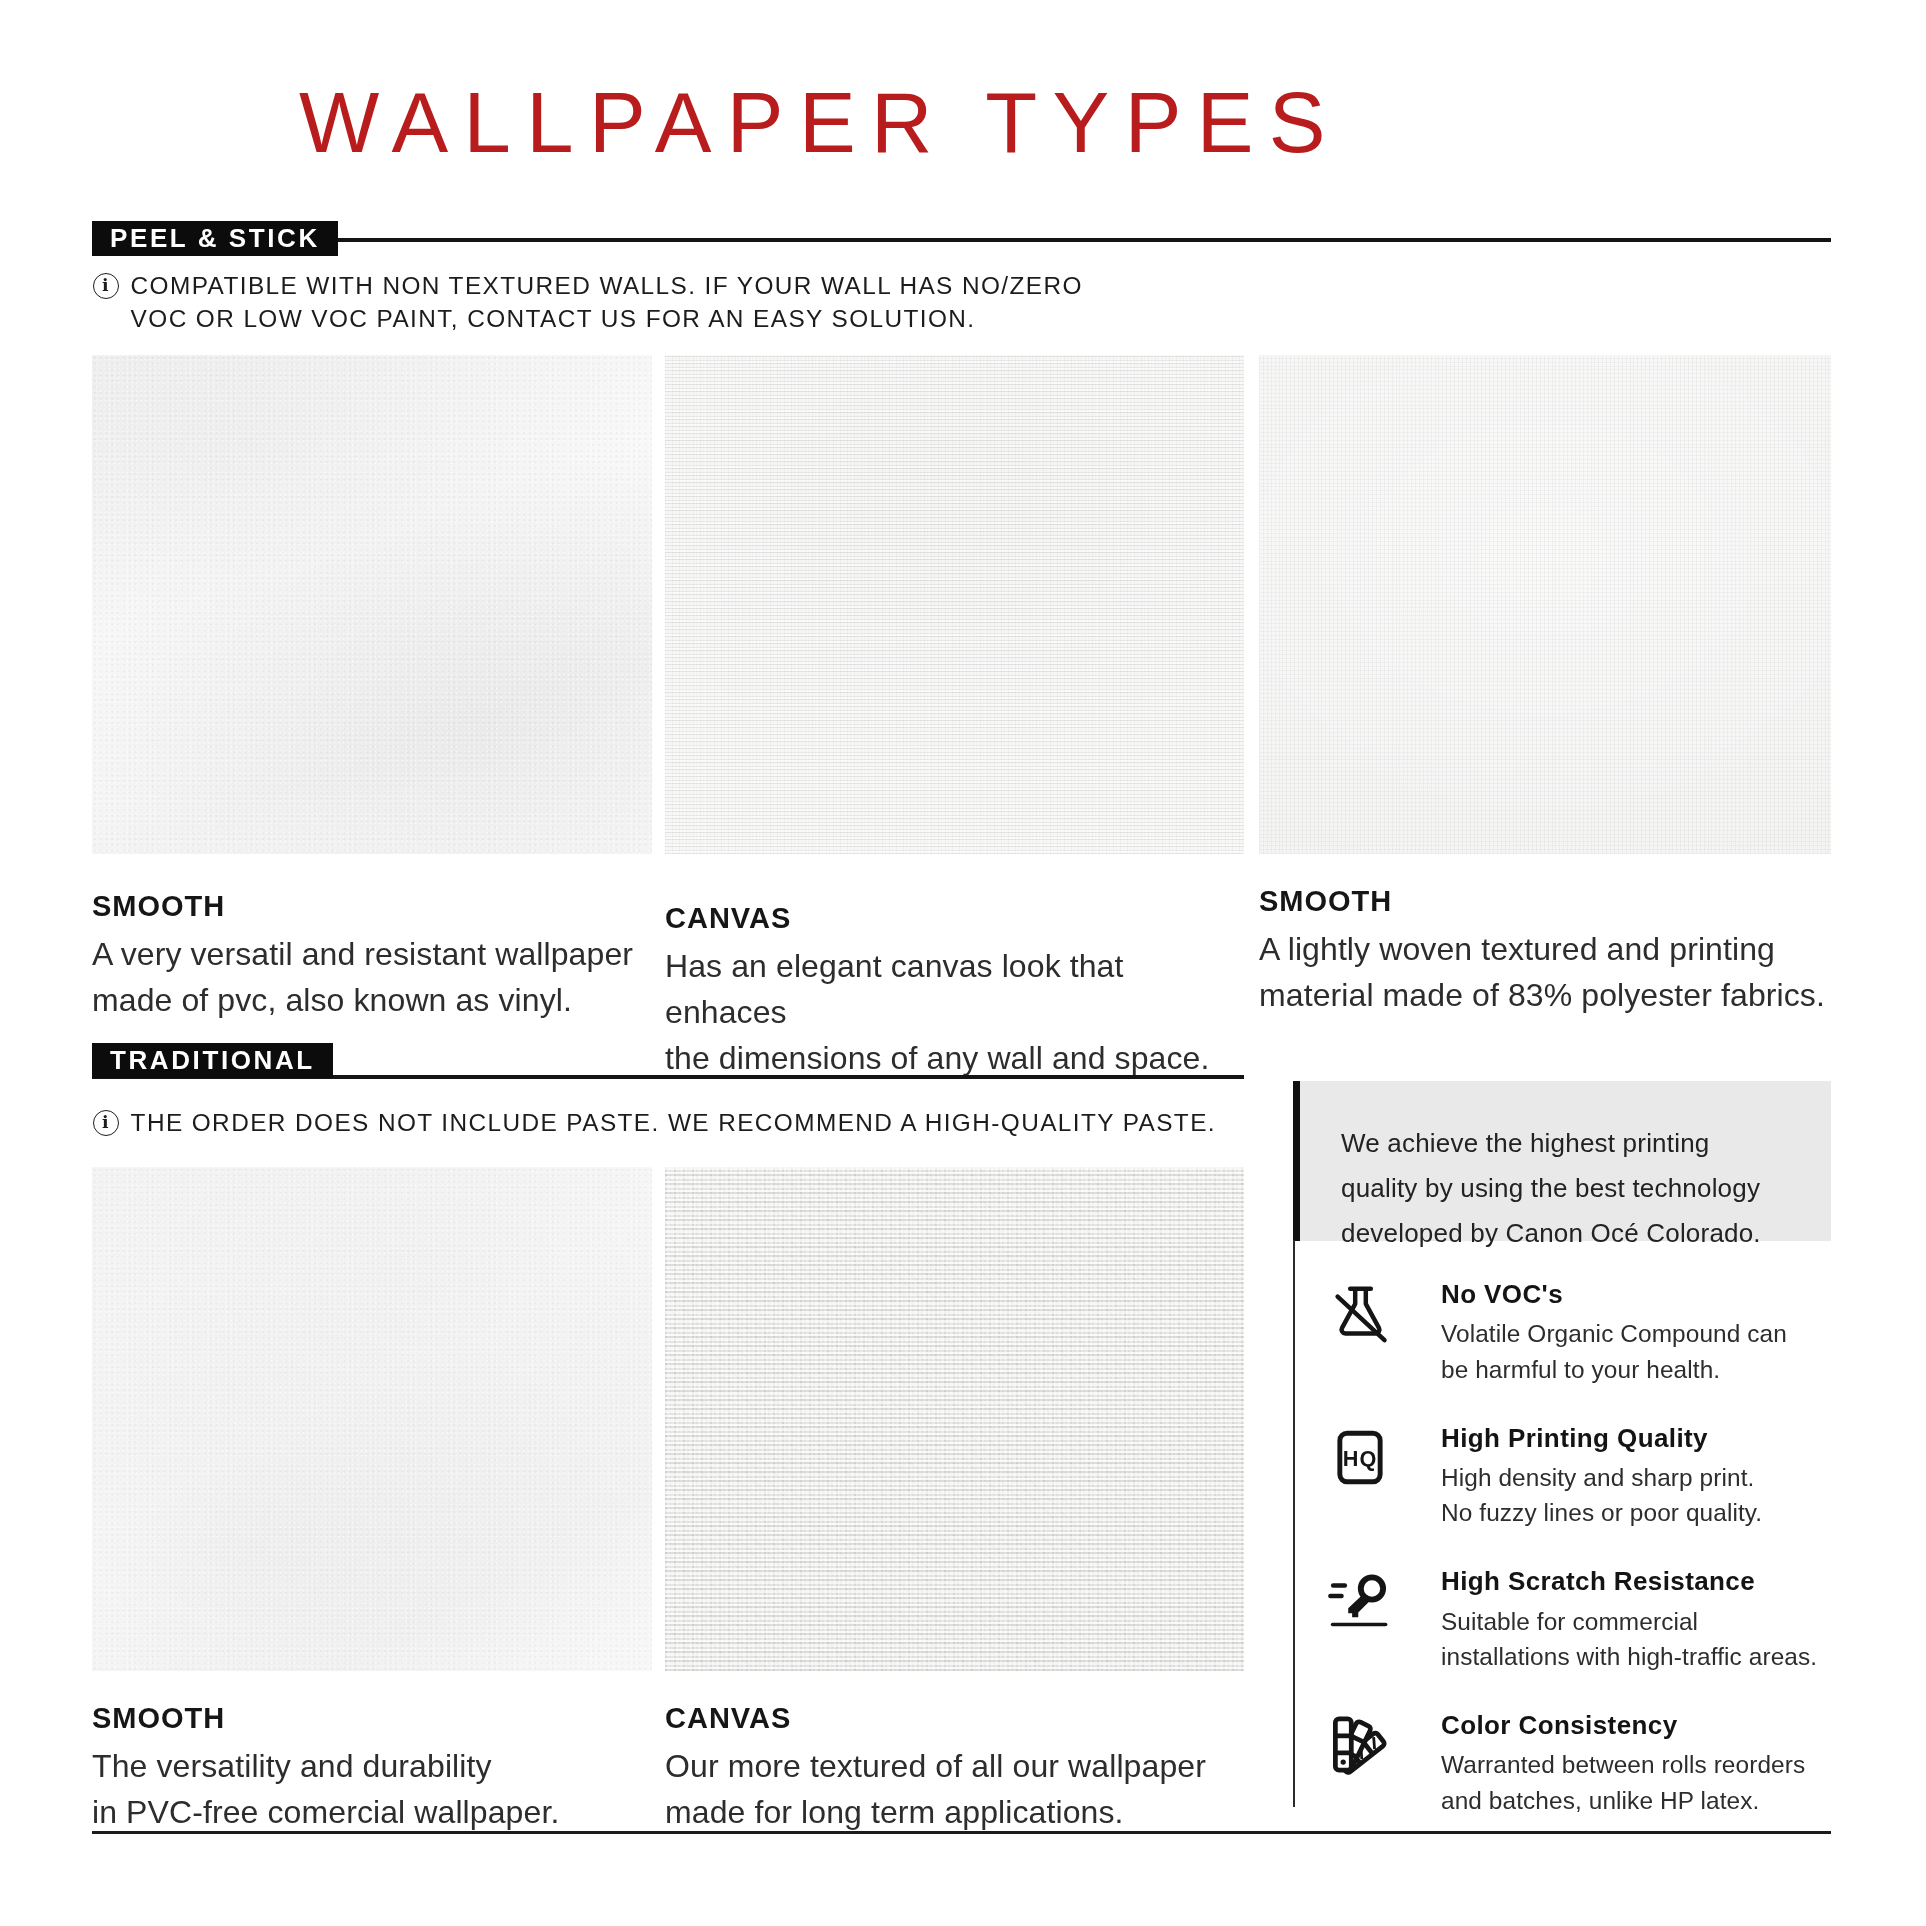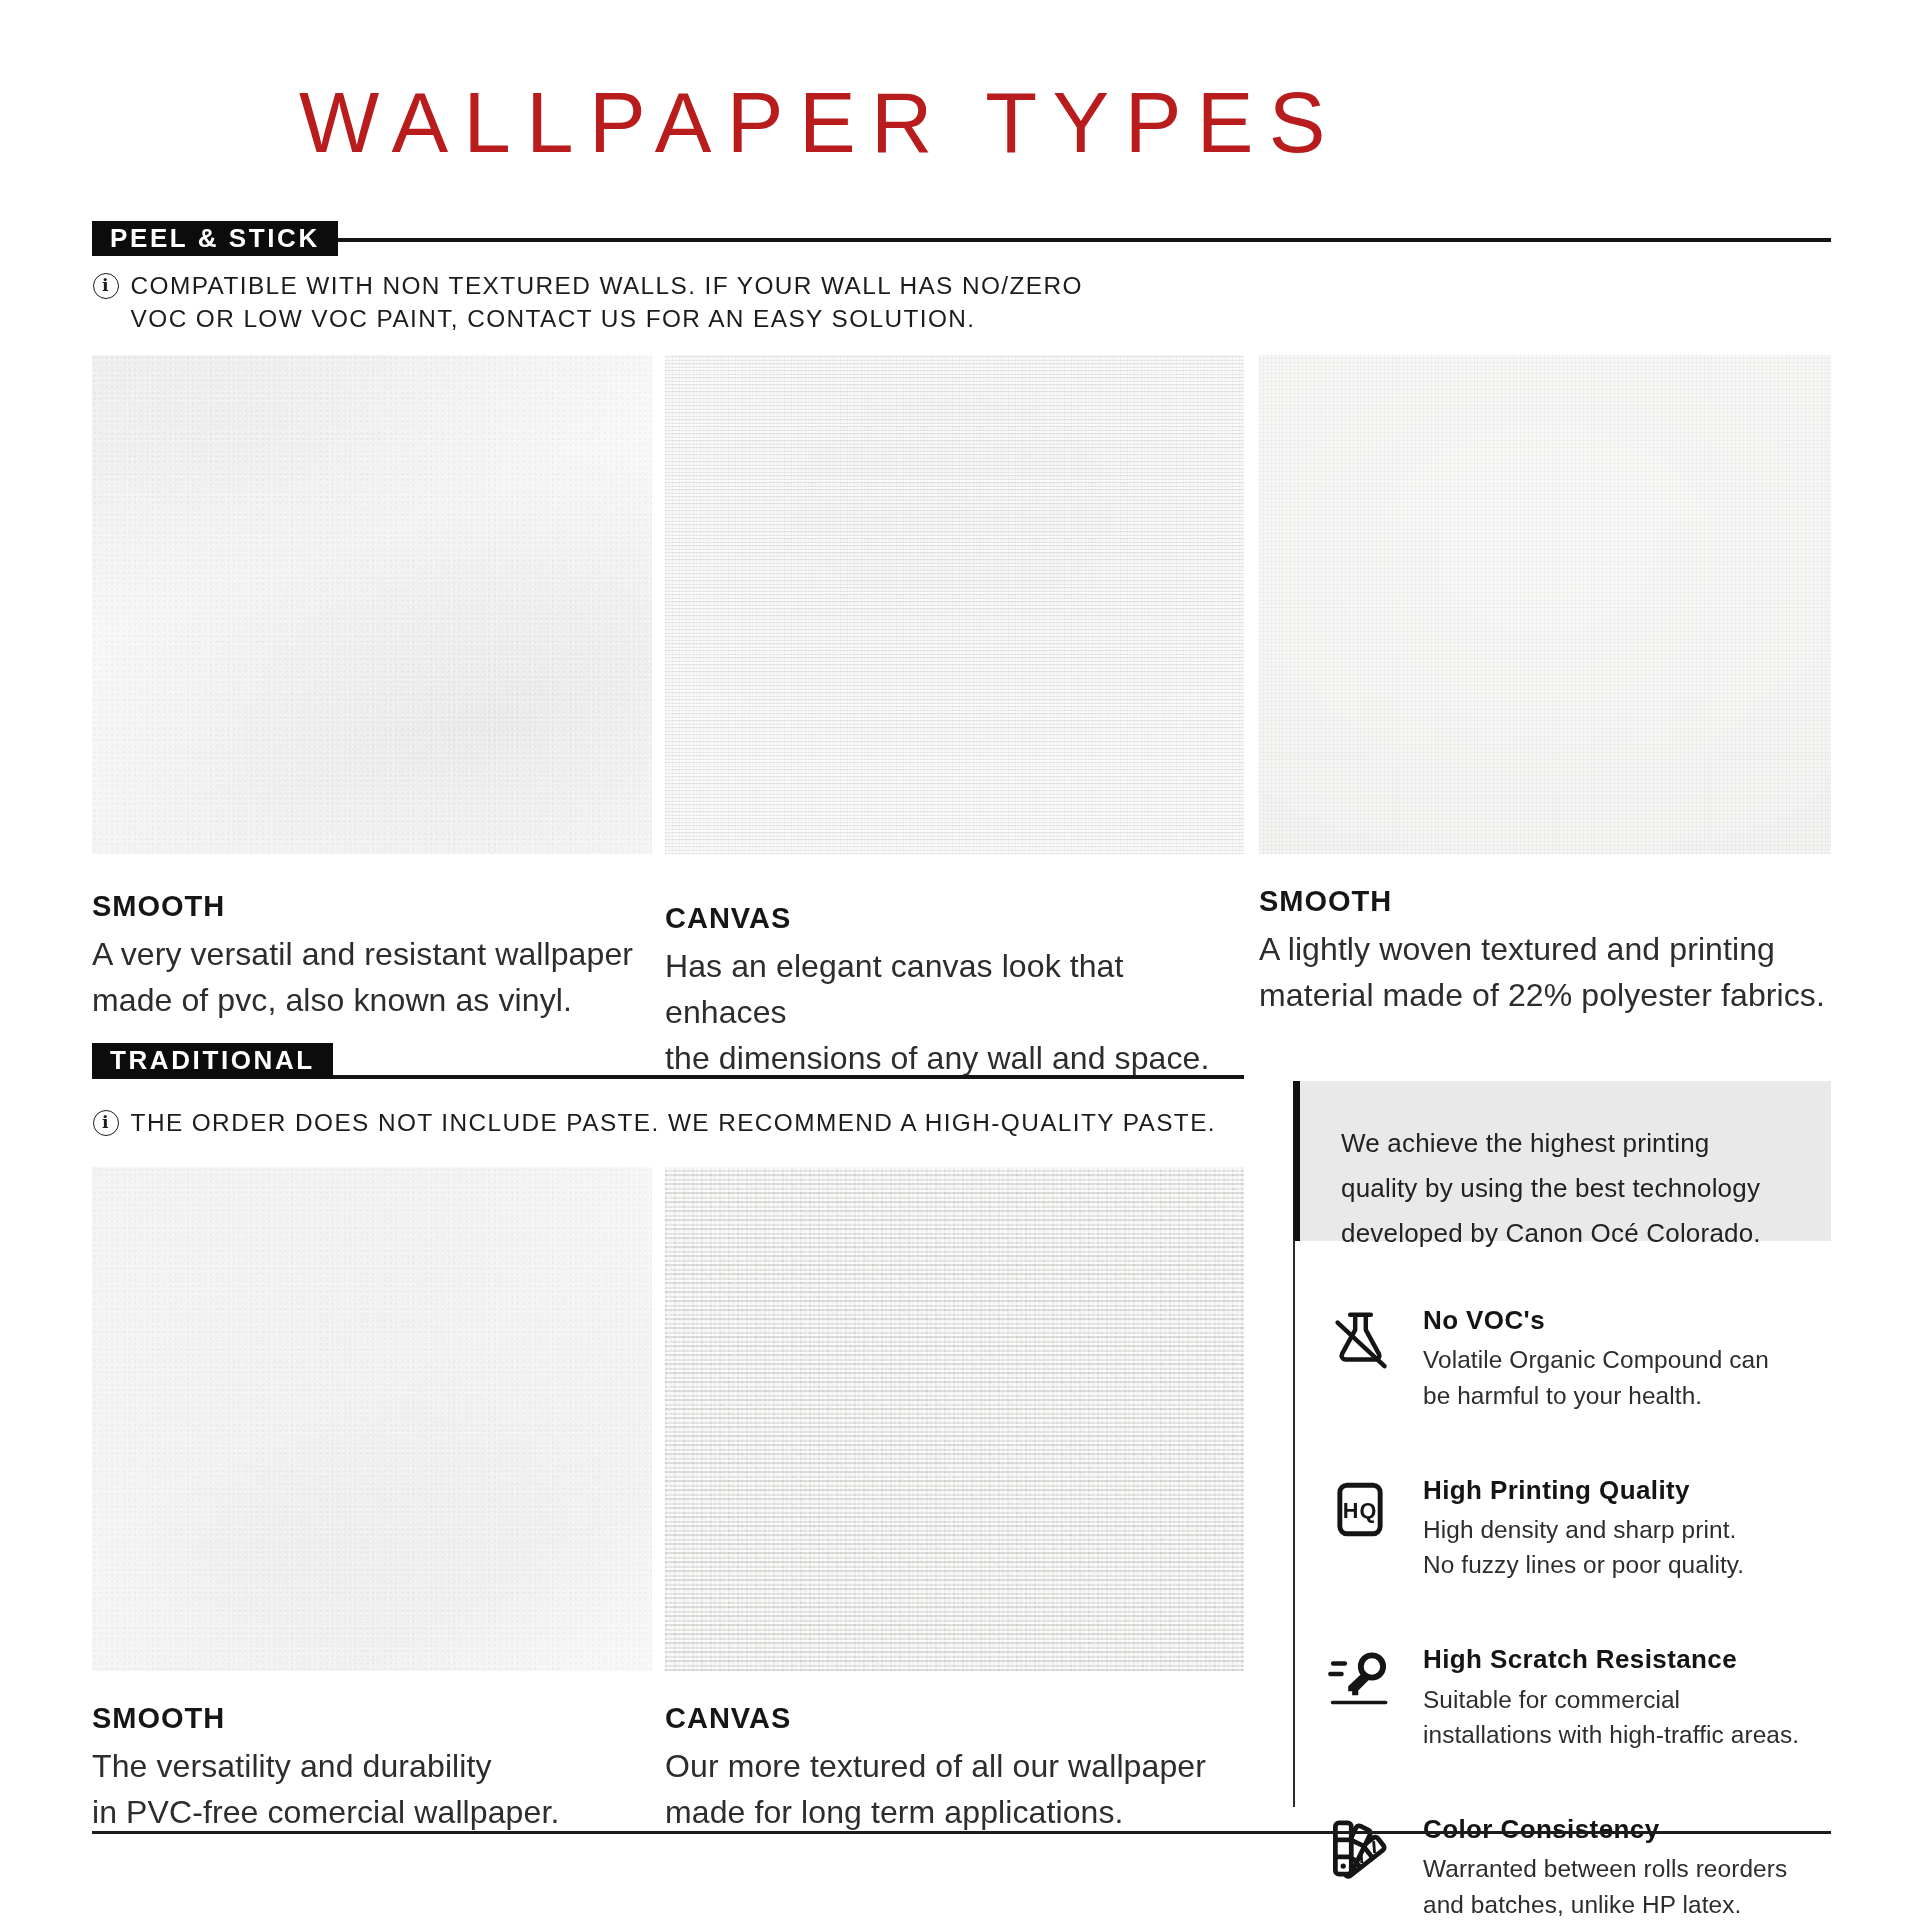--- a/index.html
+++ b/index.html
@@ -79,21 +79,21 @@
       repeating-linear-gradient(90deg, rgba(0,0,0,0.065) 0 1.6px, transparent 1.6px 4.5px, rgba(0,0,0,0.035) 4.5px 6.4px, transparent 6.4px 9px),
       repeating-linear-gradient(45deg, rgba(0,0,0,0.015) 0 2.6px, transparent 2.6px 10.3px),
       linear-gradient(#f2f2f0,#f1f1ef);}
 
   
   #quality-box{position:absolute;left:1293px;top:1081px;width:538px;height:160px;background:#e9e9ea;
       border-left:7px solid #111111;box-sizing:border-box;padding:40px 19px 0 41px;
       font-size:26px;line-height:1.73;color:#222222;letter-spacing:0.2px;}
   #side-rule{position:absolute;left:1293px;top:1240px;width:1.9px;height:567px;background:#2b2b2b;}
   #features{position:absolute;left:1324px;top:1279px;width:526px;display:flex;flex-direction:column;gap:36px;}
-  .feature{display:flex;gap:27px;margin-top:26px;}
+  .feature{display:flex;gap:45px;}
   .f-icon{width:72px;flex:0 0 auto;display:flex;justify-content:center;align-items:flex-start;}
   .f-icon svg{display:block;}
   .f-title{font-size:26px;font-weight:700;letter-spacing:0.4px;color:#141414;}
   .f-desc{font-size:24.4px;line-height:1.44;color:#2d2d2d;margin-top:6.4px;letter-spacing:0.1px;}
 </style>
 </head>
 <body>
 
 <div class="page">
 
@@ -128,21 +128,21 @@
       <div>Has an elegant canvas look that enhaces</div>
       <div>the dimensions of any wall and space.</div>
     </div>
   </div>
 
   <div class="col" id="col-ps-fabric">
     <div class="swatch tex-fabric-1"></div>
     <div class="label">SMOOTH</div>
     <div class="desc">
       <div>A lightly woven textured and printing</div>
-      <div>material made of 22% polyester fabrics.</div>
+      <div>material made of 83% polyester fabrics.</div>
     </div>
   </div>
 
   <div class="badge" id="trad-badge" style="left:92px;top:1043px;">TRADITIONAL</div>
   <div class="hrule" id="trad-rule"></div>
 
   <div class="note" id="note2" style="left:93px;top:1107px;">
     <span class="info-icon">
         <span>i</span>
       </span>

